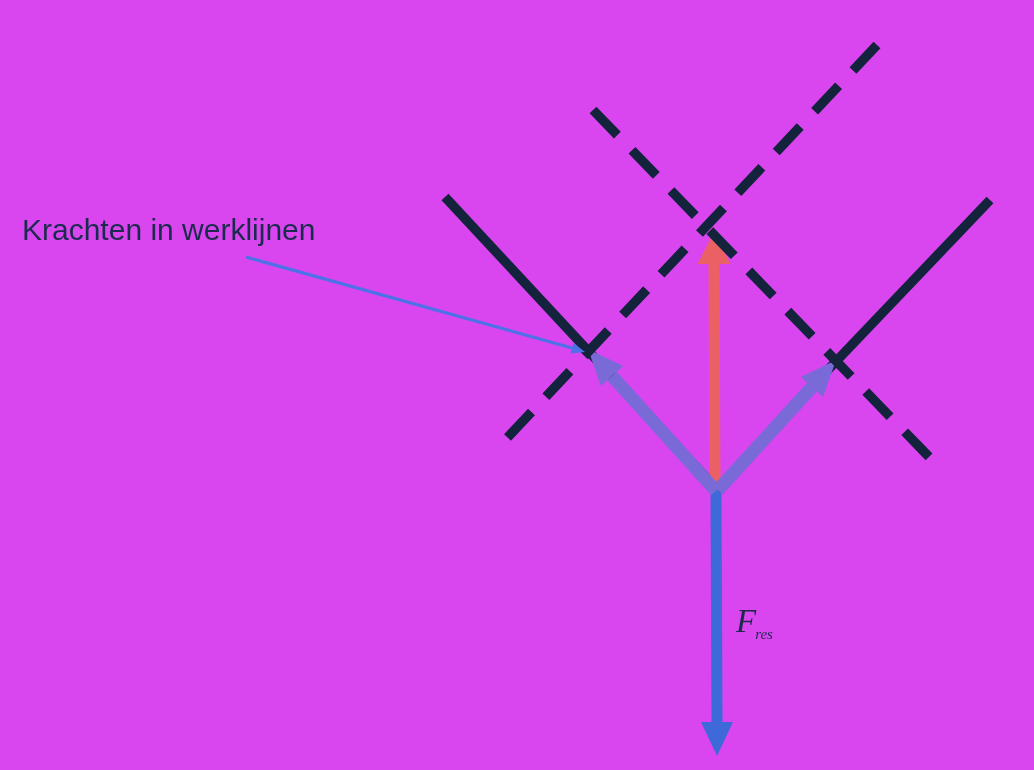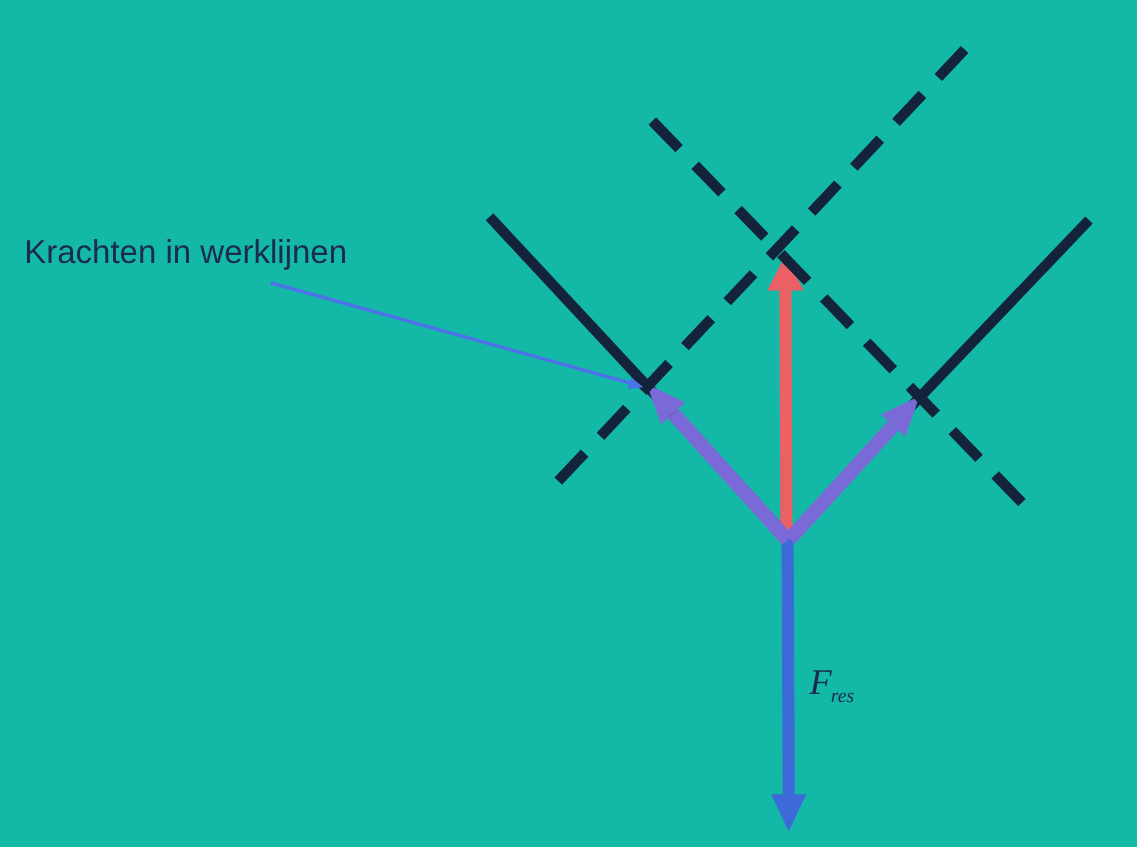--- a/index.html
+++ b/index.html
@@ -8,21 +8,21 @@
     background: #ffffff;
     width: 1034px;
     height: 770px;
     overflow: hidden;
     font-family: "Liberation Sans", sans-serif;
   }
   .stage {
     position: relative;
     width: 1034px;
     height: 770px;
-    background: #14b8a6;
+    background: #d946ef;
   }
   .stage svg {
     position: absolute;
     left: 0;
     top: 0;
   }
   .caption {
     position: absolute;
     left: 22px;
     top: 211px;
@@ -39,21 +39,21 @@
     top: 603px;
     color: #1B2B4D;
     font-family: "Liberation Serif", "DejaVu Serif", serif;
     font-style: italic;
     white-space: nowrap;
   }
   .force-label .sym {
     font-size: 33px;
   }
   .force-label .sub {
-    font-size: 18px;
+    font-size: 15px;
     position: relative;
     top: 7px;
     left: -1px;
   }
 </style>
 </head>
 <body>
 
 <div class="stage">
 

